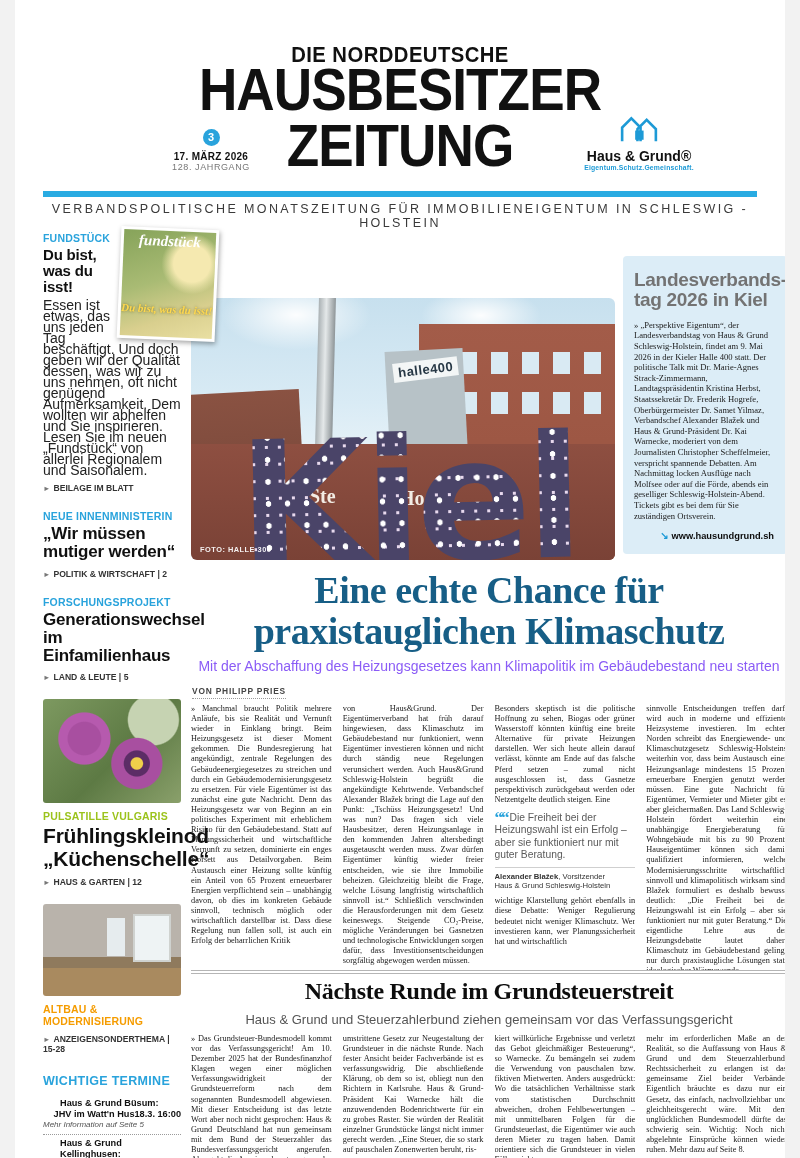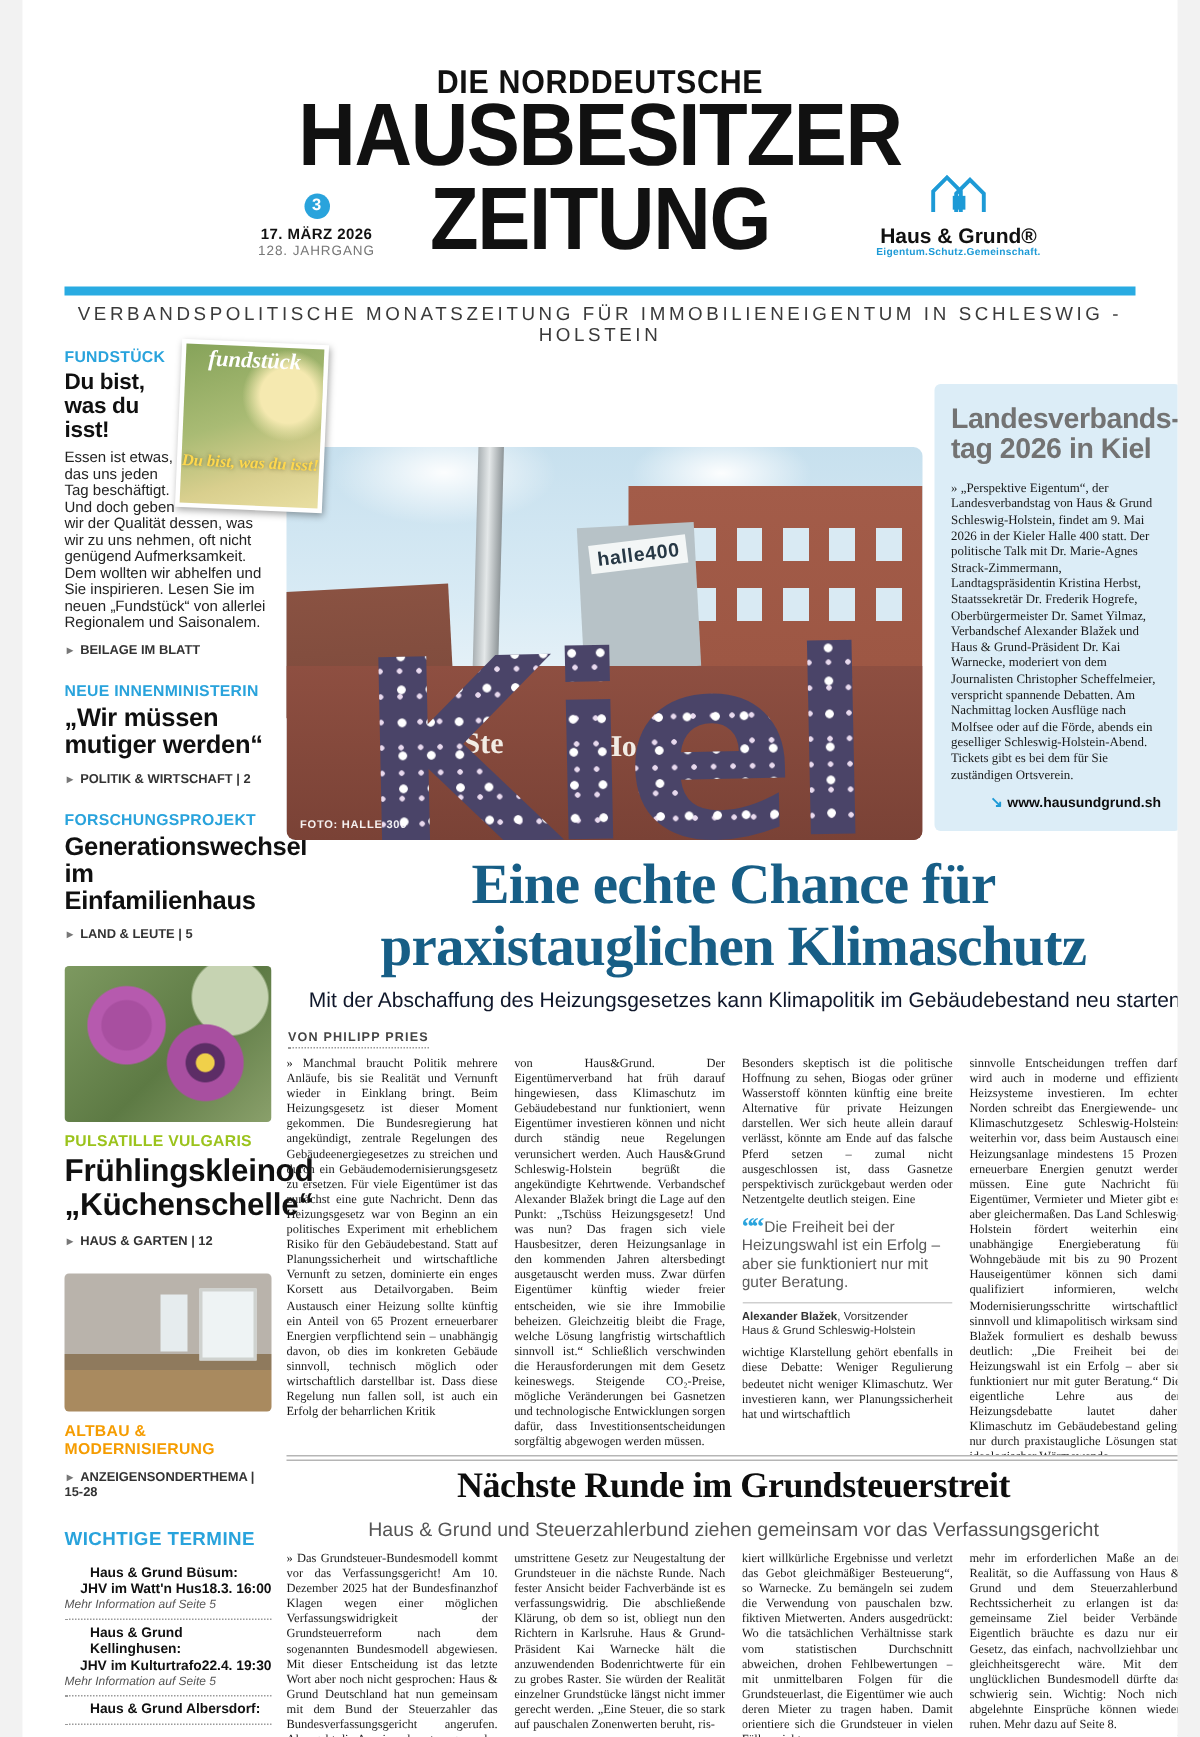--- a/index.html
+++ b/index.html
@@ -24,21 +24,21 @@
   .blue-bar{position:absolute;left:28px;right:28px;top:191px;height:6px;background:#29abe2;}
   .mast-sub{position:absolute;top:202px;left:0;width:100%;text-align:center;
             font-size:12.5px;letter-spacing:2.4px;color:#3a3a3a;font-weight:500;}
 
   
   .sidebar{position:absolute;left:28px;top:232px;width:138px;}
   .kicker{font-size:10.5px;font-weight:800;color:#29a3dc;letter-spacing:.2px;margin-bottom:3px;}
   .kicker.green{color:#9bc31c;}
   .kicker.orange{color:#f59c00;}
   .t-title{font-size:15px;font-weight:800;line-height:1.07;letter-spacing:-.2px;color:#101010;margin-bottom:5px;}
-  .t-body{font-size:10px;line-height:11px;color:#222;}
+  .t-body{font-size:14px;line-height:11px;color:#222;}
   .t-ref{font-size:8.6px;font-weight:700;color:#333;margin-top:7px;}
   .arr{color:#777;font-size:7.5px;margin-right:3px;}
   .teaser{margin-bottom:17px;}
   .cover-spacer{float:right;width:58px;height:92px;}
   .s-img{width:138px;border-radius:3px;margin:0 0 7px;position:relative;overflow:hidden;}
   .flower-img{height:104px;background:
       radial-gradient(circle at 30% 38%, #a84fa0 0 14%, rgba(0,0,0,0) 15%),
       radial-gradient(circle at 30% 38%, #f0d04a 0 5%, #5c2d66 6% 11%, #b65aae 12% 22%, rgba(0,0,0,0) 23%),
       radial-gradient(circle at 68% 62%, #f0d04a 0 5%, #5c2d66 6% 11%, #a84fa0 12% 22%, rgba(0,0,0,0) 23%),
       radial-gradient(circle at 80% 20%, #c6d3b2 0 18%, rgba(0,0,0,0) 19%),
@@ -101,21 +101,21 @@
              border-radius:4px;box-sizing:border-box;padding:14px 11px;}
   .eb-title{font-size:19px;font-weight:800;line-height:1.05;letter-spacing:-.3px;color:#737373;hyphens:manual;}
   .eb-body{font-family:"Liberation Serif",serif;font-size:8.6px;line-height:10.6px;color:#1a1a1a;margin-top:10px;}
   .eb-link{position:absolute;right:13px;bottom:13px;font-size:9.3px;font-weight:800;color:#0d0d0d;}
   .lk{color:#1d9ad6;margin-right:3px;font-size:10px;}
 
   
   .ma-head{position:absolute;top:342px;left:0;width:100%;text-align:center;
            font-family:"Liberation Serif",serif;font-weight:700;font-size:38px;line-height:41px;
            color:#175e86;letter-spacing:-.5px;}
-  .ma-sub{position:absolute;top:430px;left:0;width:100%;text-align:right;font-size:14px;color:#0f172a;}
+  .ma-sub{position:absolute;top:430px;left:0;width:100%;text-align:center;font-size:14px;color:#8b5cf6;}
   .ma-byline{position:absolute;top:458px;left:1px;font-size:8.4px;font-weight:700;letter-spacing:.8px;
              color:#444;border-bottom:1px dotted #999;padding-bottom:2px;}
   .cols{position:absolute;left:0;width:596px;display:flex;gap:11px;overflow:hidden;}
   .ma-cols{top:476px;height:266px;}
   .col{flex:1;font-family:"Liberation Serif",serif;font-size:8.3px;line-height:10.1px;
        text-align:justify;color:#1a1a1a;overflow:hidden;}
   .pullquote{margin:7px 0 6px;}
   .pq-text{font-family:"Liberation Sans",sans-serif;font-size:10.3px;line-height:12.4px;
            color:#5a5a5a;text-align:left;}
   .pq-mark{color:#29a3dc;font-size:17px;font-weight:800;letter-spacing:-2px;margin-right:2px;

